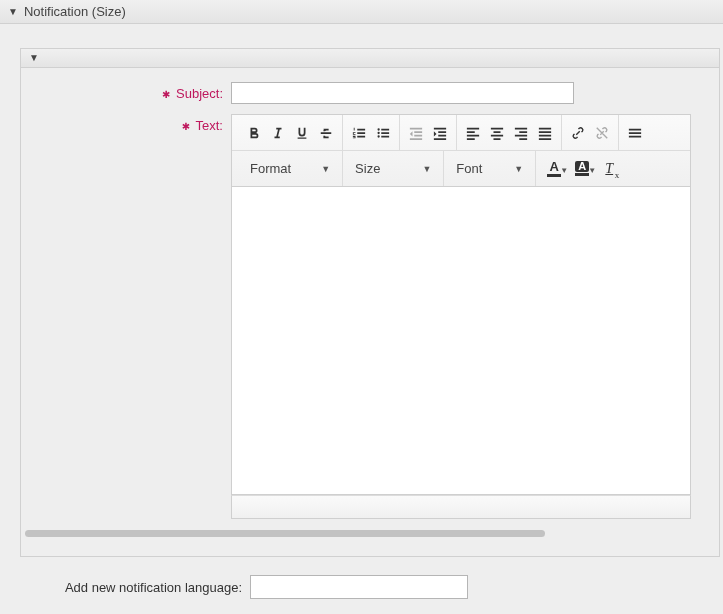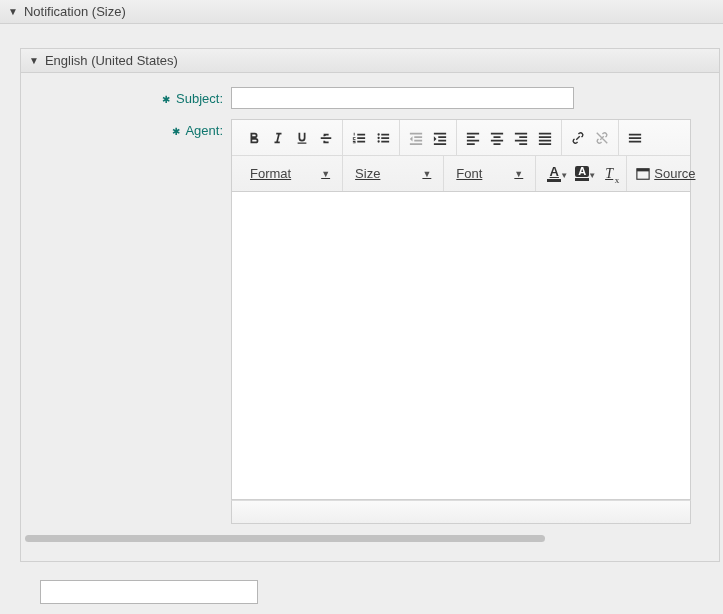--- a/index.html
+++ b/index.html
@@ -60,21 +60,21 @@
   .form-row {
     display: flex;
     align-items: flex-start;
     margin-bottom: 10px;
   }
   .label-col {
     width: 210px;
     text-align: right;
     padding-right: 8px;
     padding-top: 4px;
-    color: #0f766e;
+    color: #be185d;
     font-size: 13px;
   }
   .label-col .req {
     font-size: 10px;
     vertical-align: middle;
     margin-right: 2px;
   }
   .input-col {
     flex: 0 0 auto;
   }
@@ -101,21 +101,20 @@
     padding: 0 6px;
     border-bottom: 1px solid #dcdcdc;
   }
   .tb-row:last-child { border-bottom: 1px solid #cfcfcf; }
   .tb-group {
     display: flex;
     align-items: center;
     border-right: 1px solid #dcdcdc;
     height: 100%;
     padding: 0 4px;
-    text-decoration: underline;
   }
   .tb-group:last-child { border-right: none; }
   .tb-btn {
     width: 22px;
     height: 22px;
     display: flex;
     align-items: center;
     justify-content: center;
     margin: 0 1px;
     border-radius: 3px;
@@ -223,38 +222,37 @@
 <div class="outer-panel">
   <div class="section-header">
     <span class="caret">▼</span>
     <span>Notification (Size)</span>
   </div>
   <div class="section-body">
 
     <div class="lang-panel">
       <div class="lang-header">
         <span class="caret">▼</span>
-        <span>English (United States)</span>
       </div>
       <div class="lang-body">
 
         <div class="form-row">
           <div class="label-col">
             <span class="req">✱</span>
             <span>Subject:</span>
           </div>
           <div class="input-col">
             <input type="text" class="subject" value="" style="">
           </div>
         </div>
 
         <div class="form-row">
           <div class="label-col">
             <span class="req">✱</span>
-            <span>Agent:</span>
+            <span>Text:</span>
           </div>
           <div class="input-col">
             <div class="editor-wrap">
               <div class="editor-toolbar">
 
                 <div class="tb-row">
                   <div class="tb-group">
                     <div class="tb-btn" title="Bold">
                       <svg width="14" height="14" viewBox="0 0 16 16">
                           <path fill="#333" d="M4 2h5a3 3 0 0 1 0 6H4zM4 8h6a3 3 0 0 1 0 6H4z M6 4v2h3a1 1 0 0 0 0-2zM6 10v2h4a1 1 0 0 0 0-2z"></path>
@@ -374,43 +372,37 @@
                     <div class="color-btn bg" title="Background Color">
                       <span class="glyph">A</span>
                       <span class="swatch" style="background:#333"></span>
                       <span class="dd">▼</span>
                     </div>
                     <div class="erase-btn" title="Remove Format">
                       <span style="position:relative">
                         <span style="font-family:'Times New Roman',serif;font-style:italic;font-size:14px;text-decoration:underline">T</span>
                         <span style="position:absolute;right:-6px;bottom:-3px;font-size:9px;font-style:normal">x</span>
                       </span>
-                    </div>
-                  </div>
-                  <div class="tb-group">
-                    <div class="source-btn" title="Source">
-                      <svg width="14" height="14" viewBox="0 0 16 16">
-                          <rect x="1" y="2" width="14" height="12" fill="none" stroke="#333" stroke-width="1.3"></rect>
-                          <path fill="#333" d="M1 2h14v3H1z"></path>
-                        </svg>
-                      <span>Source</span>
                     </div>
                   </div>
                 </div>
               </div>
               <div class="editor-area"></div>
               <div class="editor-footer"></div>
             </div>
           </div>
         </div>
 
         <div class="scrollbar">
           <div class="scroll-thumb"></div>
         </div>
       </div>
     </div>
 
     <div class="add-lang-row">
+      <div class="add-lang-label">
+        <span>Add new notification language:</span>
+      </div>
       <input type="text" class="add-lang" value="" style="">
     </div>
 
   </div>
 </div>
 
 </body></html>

